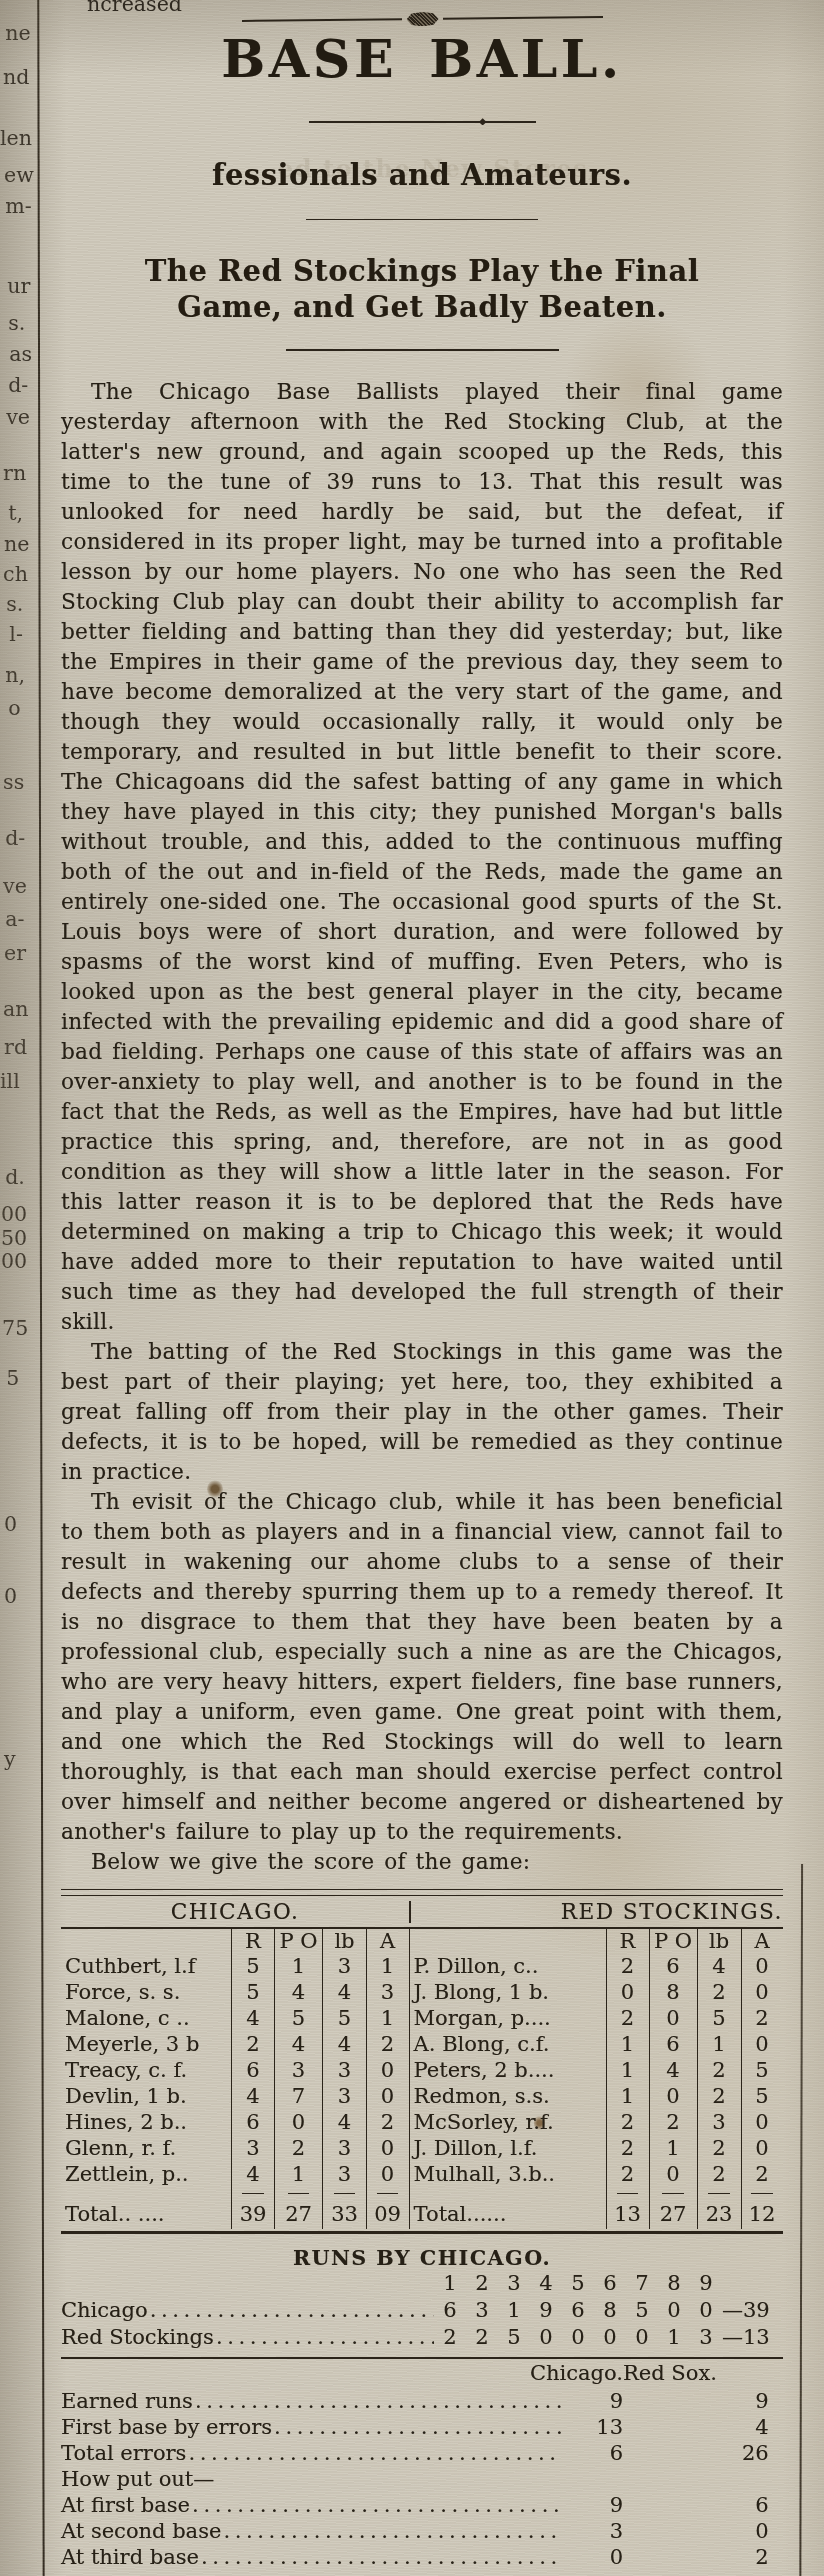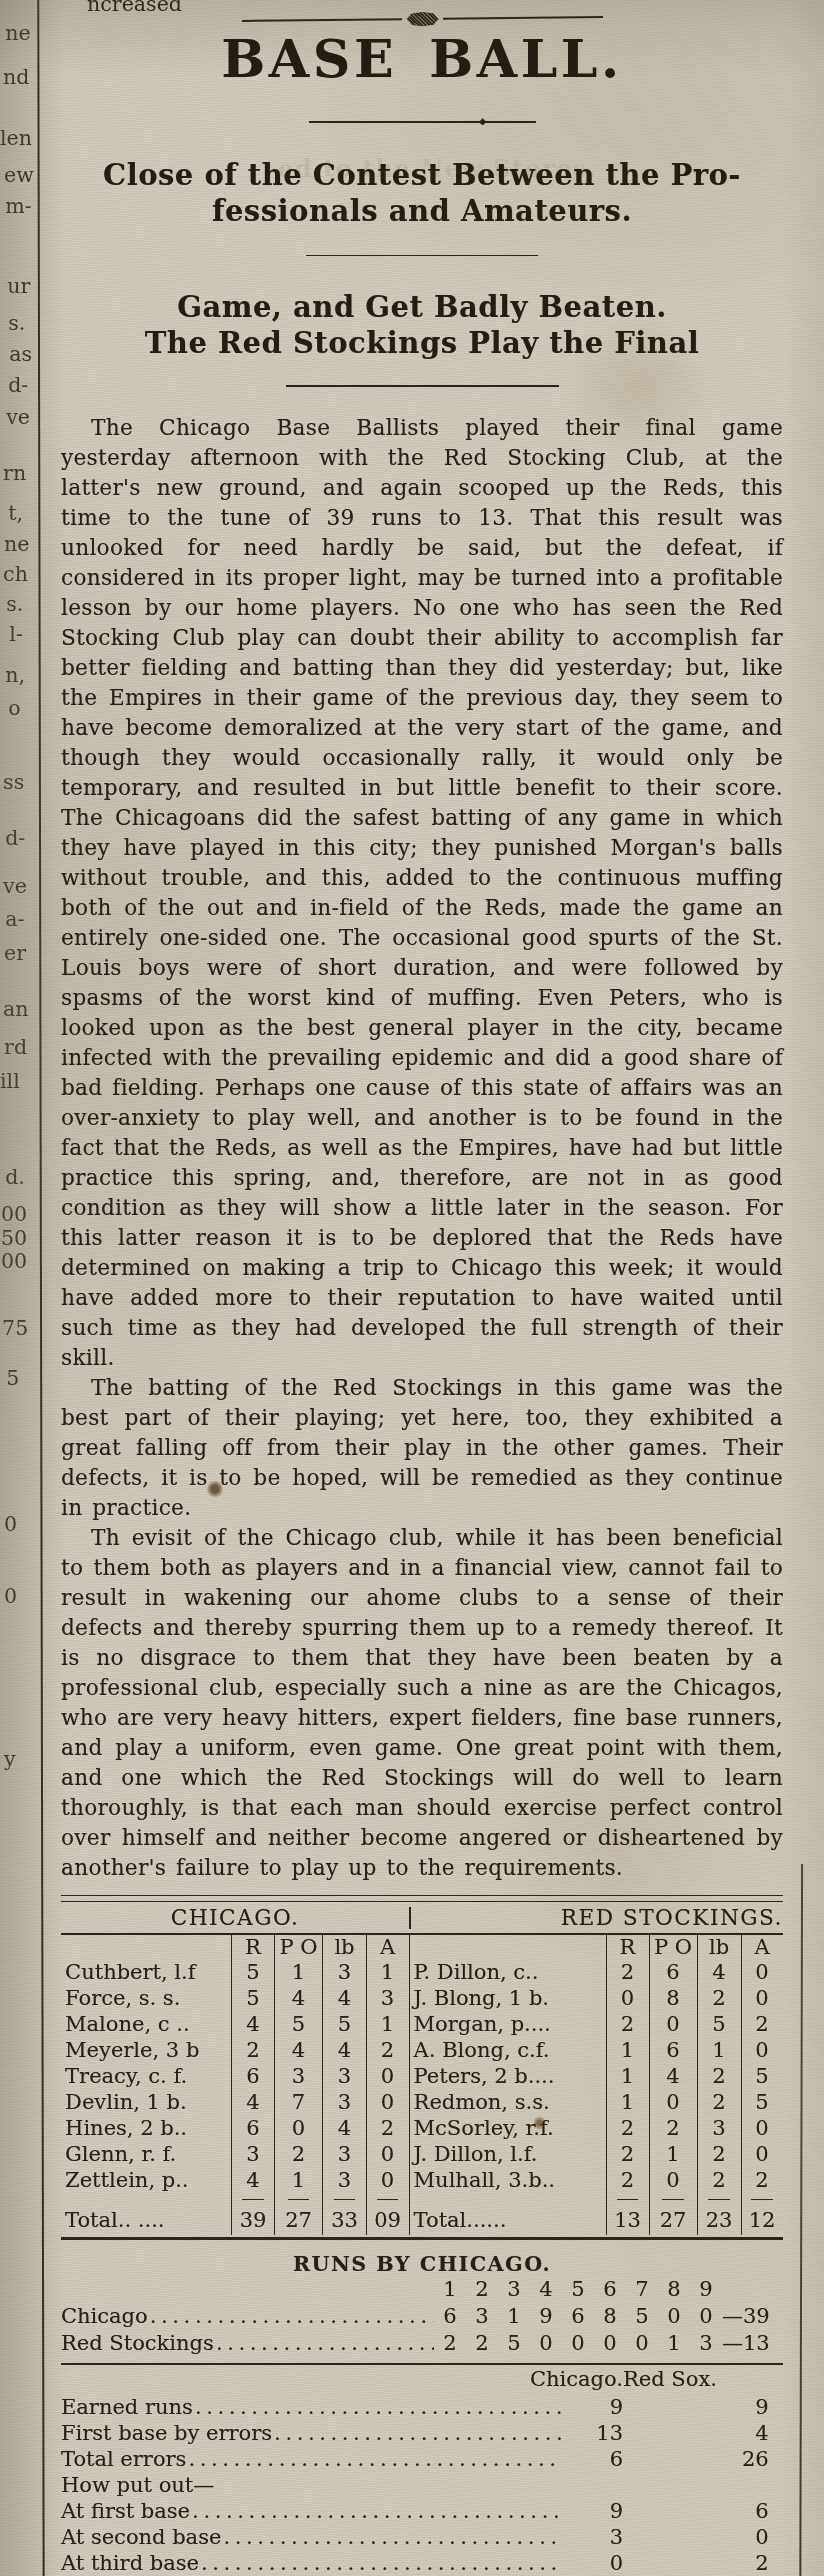--- a/index.html
+++ b/index.html
@@ -174,37 +174,37 @@
         <span class="bar"></span>
     </div>
 
     <h1 class="headline">BASE BALL.</h1>
 
     <div class="hl-rule">
         <span class="tick"></span>
       </div>
 
     <div class="subhead">
-      <div>Close of the Contest Between the Pro-</div>
       <div>fessionals and Amateurs.</div>
     </div>
 
     <div class="sub-rule"></div>
 
     <div class="subhead second">
+      <div>The Red Stockings Play the Final</div>
       <div>Game, and Get Badly Beaten.</div>
-      <div>The Red Stockings Play the Final</div>
     </div>
 
     <div class="sub-rule2"></div>
 
     <div class="bodytext">
       <p>The Chicago Base Ballists played their final game yesterday afternoon with the Red Stocking Club, at the latter's new ground, and again scooped up the Reds, this time to the tune of 39 runs to 13. That this result was unlooked for need hardly be said, but the defeat, if considered in its proper light, may be turned into a profitable lesson by our home players. No one who has seen the Red Stocking Club play can doubt their ability to accomplish far better fielding and batting than they did yesterday; but, like the Empires in their game of the previous day, they seem to have become demoralized at the very start of the game, and though they would occasionally rally, it would only be temporary, and resulted in but little benefit to their score. The Chicagoans did the safest batting of any game in which they have played in this city; they punished Morgan's balls without trouble, and this, added to the continuous muffing both of the out and in-field of the Reds, made the game an entirely one-sided one. The occasional good spurts of the St. Louis boys were of short duration, and were followed by spasms of the worst kind of muffing. Even Peters, who is looked upon as the best general player in the city, became infected with the prevailing epidemic and did a good share of bad fielding. Perhaps one cause of this state of affairs was an over-anxiety to play well, and another is to be found in the fact that the Reds, as well as the Empires, have had but little practice this spring, and, therefore, are not in as good condition as they will show a little later in the season. For this latter reason it is to be deplored that the Reds have determined on making a trip to Chicago this week; it would have added more to their reputation to have waited until such time as they had developed the full strength of their skill.</p>
       <p>The batting of the Red Stockings in this game was the best part of their playing; yet here, too, they exhibited a great falling off from their play in the other games. Their defects, it is to be hoped, will be remedied as they continue in practice.</p>
       <p>Th evisit of the Chicago club, while it has been beneficial to them both as players and in a financial view, cannot fail to result in wakening our ahome clubs to a sense of their defects and thereby spurring them up to a remedy thereof. It is no disgrace to them that they have been beaten by a professional club, especially such a nine as are the Chicagos, who are very heavy hitters, expert fielders, fine base runners, and play a uniform, even game. One great point with them, and one which the Red Stockings will do well to learn thoroughly, is that each man should exercise perfect control over himself and neither become angered or disheartened by another's failure to play up to the requirements.</p>
+      <p>Below we give the score of the game:</p>
     </div>
 
     <div class="score-table">
       <div class="dbl-rule"></div>
       <div class="teams-row">
         <div class="team-name l">CHICAGO.</div>
         <div class="teams-div"></div>
         <div class="team-name r">RED STOCKINGS.</div>
       </div>
       <div class="mid-rule"></div>

